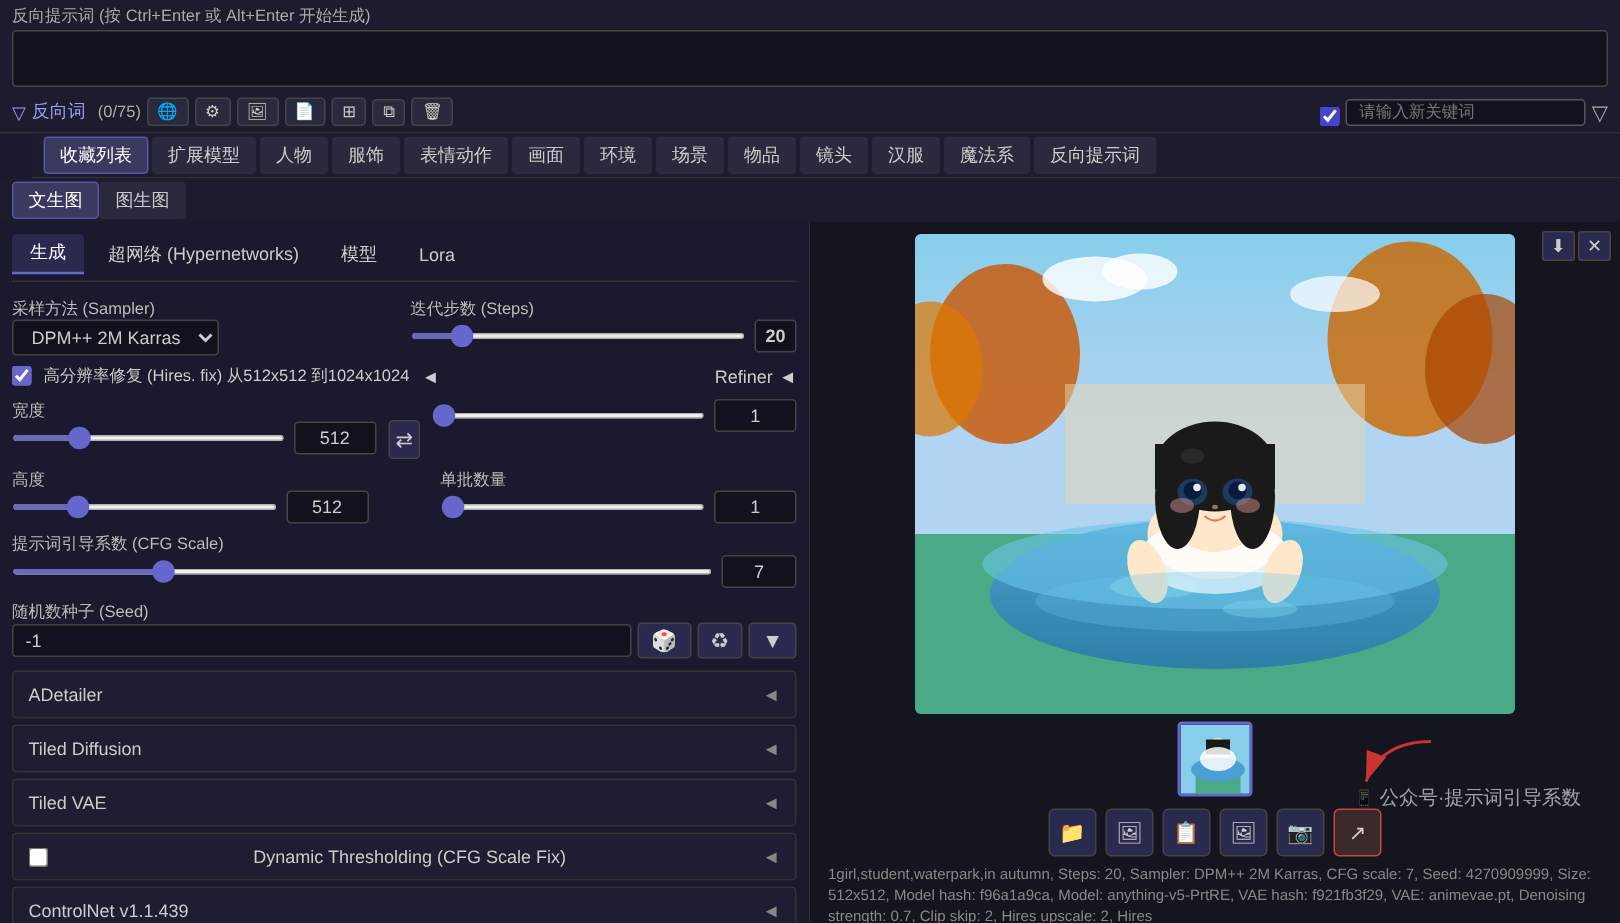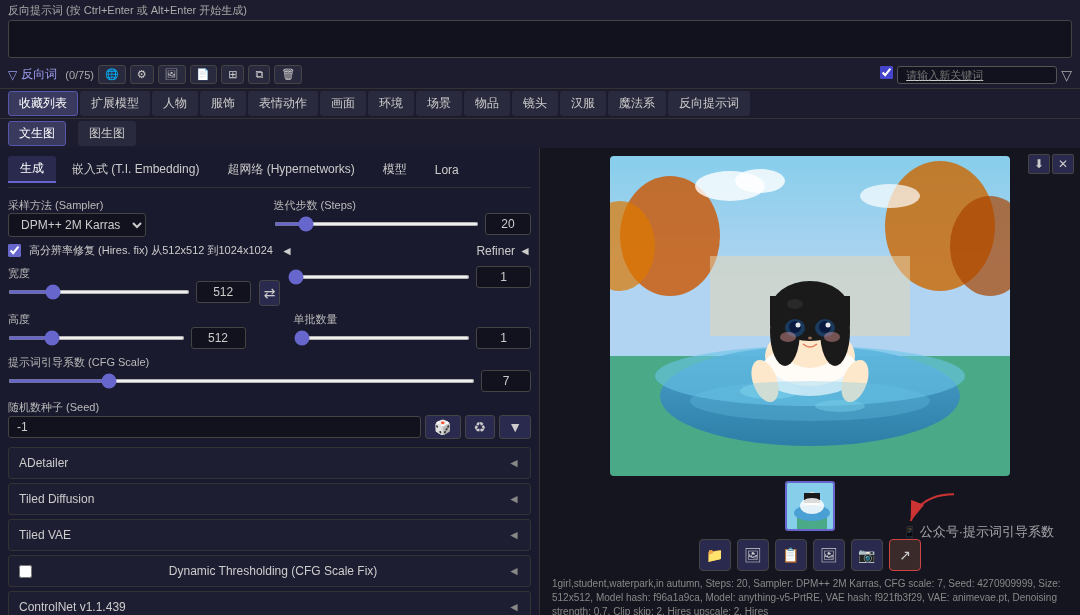--- a/index.html
+++ b/index.html
@@ -59,21 +59,21 @@
       color: #ccc;
       padding: 2px 6px;
       border-radius: 3px;
       cursor: pointer;
       font-size: 11px;
       display: inline-flex;
       align-items: center;
       justify-content: center;
     }
     .toolbar-spacer { flex: 1; }
-    .new-keyword-checkbox { display: flex; align-items: flex-start; gap: 4px; text-decoration: underline; }
+    .new-keyword-checkbox { display: flex; align-items: flex-end; gap: 4px; }
     .new-keyword-input {
       background: #12121e;
       border: 1px solid #555;
       color: #aaa;
       padding: 2px 8px;
       border-radius: 3px;
       font-size: 11px;
       width: 160px;
     }
     .expand-btn {
@@ -85,20 +85,21 @@
     }
 
     
     .tag-tabs {
       display: flex;
       background: #1c1c2e;
       padding: 2px 8px;
       gap: 2px;
       border-bottom: 1px solid #333;
       flex-wrap: wrap;
+      margin-left: 21px;
     }
     .tag-tab {
       padding: 3px 10px;
       border-radius: 3px;
       cursor: pointer;
       font-size: 12px;
       color: #ccc;
       background: #2a2a3e;
       border: 1px solid transparent;
     }
@@ -106,21 +107,21 @@
       background: #3a3a5e;
       border-color: #5555aa;
       color: #fff;
     }
 
     
     .mode-tabs {
       display: flex;
       background: #1c1c2e;
       padding: 2px 8px;
-      gap: 12px;
+      gap: 0;
     }
     .mode-tab {
       padding: 3px 10px;
       border-radius: 3px;
       cursor: pointer;
       font-size: 12px;
       color: #ccc;
       background: #2a2a3e;
       border: 1px solid transparent;
     }
@@ -493,42 +494,41 @@
     <div class="mode-tab active">文生图</div>
     <div class="mode-tab">图生图</div>
   </div>
 
   <div class="main-content">
 
     <div class="left-panel">
 
       <div class="gen-tabs">
         <button class="gen-tab active">生成</button>
-        <button class="gen-tab">嵌入式 (T.I. Embedding)</button>
         <button class="gen-tab">超网络 (Hypernetworks)</button>
         <button class="gen-tab">模型</button>
         <button class="gen-tab">Lora</button>
       </div>
 
       <div class="two-col-params">
         <div class="col-left">
           <div class="param-label">采样方法 (Sampler)</div>
           <select class="param-select">
             <option>DPM++ 2M Karras</option>
             <option>Euler a</option>
             <option>Euler</option>
             <option>DDIM</option>
             <option>UniPC</option>
           </select>
         </div>
         <div class="col-right">
           <div class="param-label">迭代步数 (Steps)</div>
           <div class="inline-slider">
             <input type="range" min="1" max="150" value="20" style="flex: 1 1 0%;">
-            <input type="text" class="param-input" value="20" style="width: 46px;">
+            <input type="text" class="param-input" value="20" style="width: 28px; font-weight: bold;">
           </div>
         </div>
       </div>
 
       <div class="hires-row">
         <input type="checkbox" class="hires-checkbox" checked="" style="">
         <span class="hires-label">高分辨率修复 (Hires. fix) 从512x512 到1024x1024</span>
         <span class="hires-arrow">◄</span>
         <span class="refiner-label">
           <span>Refiner</span>

